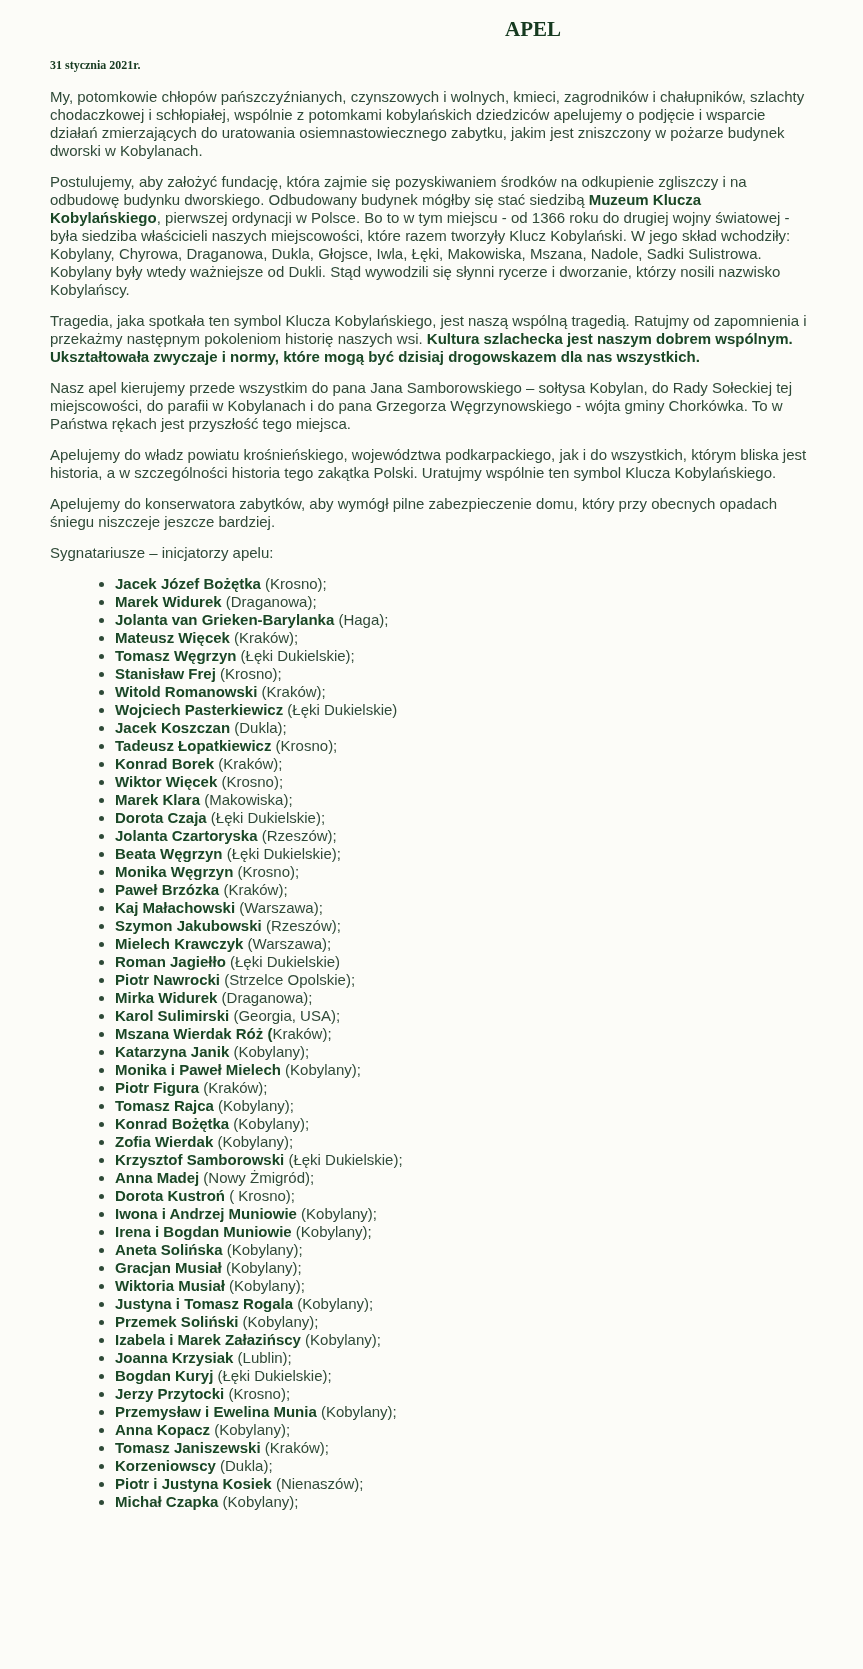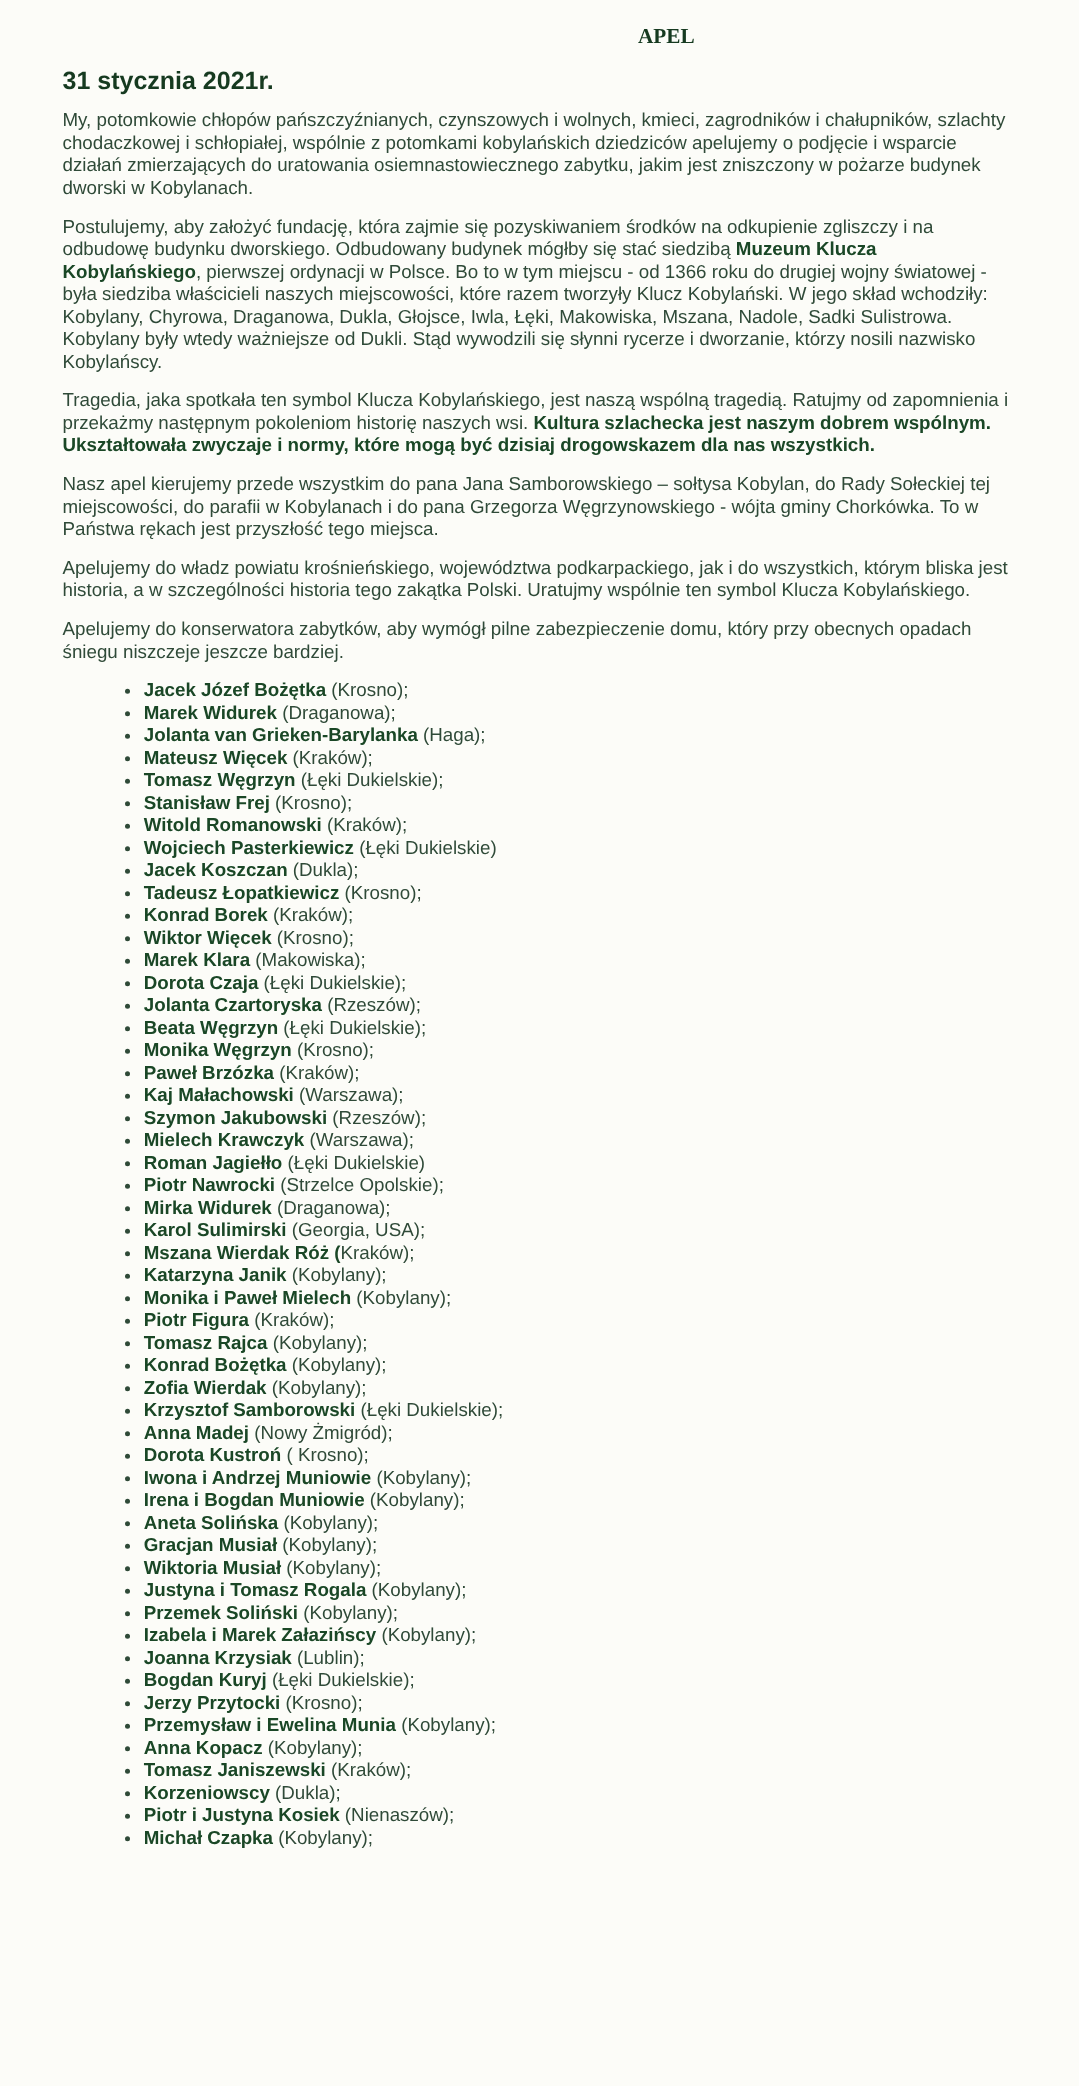--- a/index.html
+++ b/index.html
@@ -11,41 +11,41 @@
     width: 863px;
     box-sizing: border-box;
     padding: 20px 52px 16px 50px;
     font-family: "Liberation Sans", sans-serif;
     font-size: 15px;
     line-height: 18px;
     color: #2f4a38;
   }
   .apel-title {
     font-family: "Liberation Serif", serif;
-    font-size: 17px;
+    font-size: 21px;
     font-weight: bold;
     color: #163a20;
     text-align: center;
     padding-left: 205px;
     margin: 0 0 18px 0;
   }
   .appeal-heading {
     font-family: "Liberation Sans", sans-serif;
     font-style: italic;
     font-weight: normal;
     font-size: 19px;
     line-height: 22px;
     color: #2b4634;
     text-align: center;
     margin: 0 0 8px 0;
   }
   .date-line {
-    font-family: Liberation Sans, sans-serif;
+    font-family: Liberation Serif, serif;
     font-weight: bold;
-    font-size: 20px;
+    font-size: 12px;
     color: #163a20;
     margin: 0 0 14px 0;
   }
   p.body-par {
     margin: 0 0 13px 0;
   }
   p.body-par strong, .sig-list strong {
     color: #1a4726;
     font-weight: bold;
   }
@@ -68,20 +68,21 @@
   <h1 class="apel-title">APEL</h1>
   <p class="date-line">31 stycznia 2021r.</p>
   <div id="paragraphs">
       <p class="body-par"><span>My, potomkowie chłopów pańszczyźnianych, czynszowych i wolnych, kmieci, zagrodników i chałupników, szlachty chodaczkowej i schłopiałej, wspólnie z potomkami kobylańskich dziedziców apelujemy o podjęcie i wsparcie działań zmierzających do uratowania osiemnastowiecznego zabytku, jakim jest zniszczony w pożarze budynek dworski w Kobylanach.</span></p>
       <p class="body-par"><span>Postulujemy, aby założyć fundację, która zajmie się pozyskiwaniem środków na odkupienie zgliszczy i na odbudowę budynku dworskiego. Odbudowany budynek mógłby się stać siedzibą </span><strong>Muzeum Klucza Kobylańskiego</strong><span>, pierwszej ordynacji w Polsce. Bo to w tym miejscu - od 1366 roku do drugiej wojny światowej - była siedziba właścicieli naszych miejscowości, które razem tworzyły Klucz Kobylański. W jego skład wchodziły: Kobylany, Chyrowa, Draganowa, Dukla, Głojsce, Iwla, Łęki, Makowiska, Mszana, Nadole, Sadki Sulistrowa. Kobylany były wtedy ważniejsze od Dukli. Stąd wywodzili się słynni rycerze i dworzanie, którzy nosili nazwisko Kobylańscy.</span></p>
       <p class="body-par"><span>Tragedia, jaka spotkała ten symbol Klucza Kobylańskiego, jest naszą wspólną tragedią. Ratujmy od zapomnienia i przekażmy następnym pokoleniom historię naszych wsi. </span><strong>Kultura szlachecka jest naszym dobrem wspólnym. Ukształtowała zwyczaje i normy, które mogą być dzisiaj drogowskazem dla nas wszystkich.</strong></p>
       <p class="body-par"><span>Nasz apel kierujemy przede wszystkim do pana Jana Samborowskiego – sołtysa Kobylan, do Rady Sołeckiej tej miejscowości, do parafii w Kobylanach i do pana Grzegorza Węgrzynowskiego - wójta gminy Chorkówka. To w Państwa rękach jest przyszłość tego miejsca.</span></p>
       <p class="body-par"><span>Apelujemy do władz powiatu krośnieńskiego, województwa podkarpackiego, jak i do wszystkich, którym bliska jest historia, a w szczególności historia tego zakątka Polski. Uratujmy wspólnie ten symbol Klucza Kobylańskiego.</span></p>
       <p class="body-par"><span>Apelujemy do konserwatora zabytków, aby wymógł pilne zabezpieczenie domu, który przy obecnych opadach śniegu niszczeje jeszcze bardziej.</span></p>
     </div>
+  <p class="body-par sig-label">Sygnatariusze – inicjatorzy apelu:</p>
   <ul class="sig-list" id="signatories">
       <li><strong>Jacek Józef Bożętka</strong><span> (Krosno);</span></li>
       <li><strong>Marek Widurek</strong><span> (Draganowa);</span></li>
       <li><strong>Jolanta van Grieken-Barylanka</strong><span> (Haga);</span></li>
       <li><strong>Mateusz Więcek</strong><span> (Kraków);</span></li>
       <li><strong>Tomasz Węgrzyn</strong><span> (Łęki Dukielskie);</span></li>
       <li><strong>Stanisław Frej</strong><span> (Krosno);</span></li>
       <li><strong>Witold Romanowski</strong><span> (Kraków);</span></li>
       <li><strong>Wojciech Pasterkiewicz</strong><span> (Łęki Dukielskie)</span></li>
       <li><strong>Jacek Koszczan</strong><span> (Dukla);</span></li>

